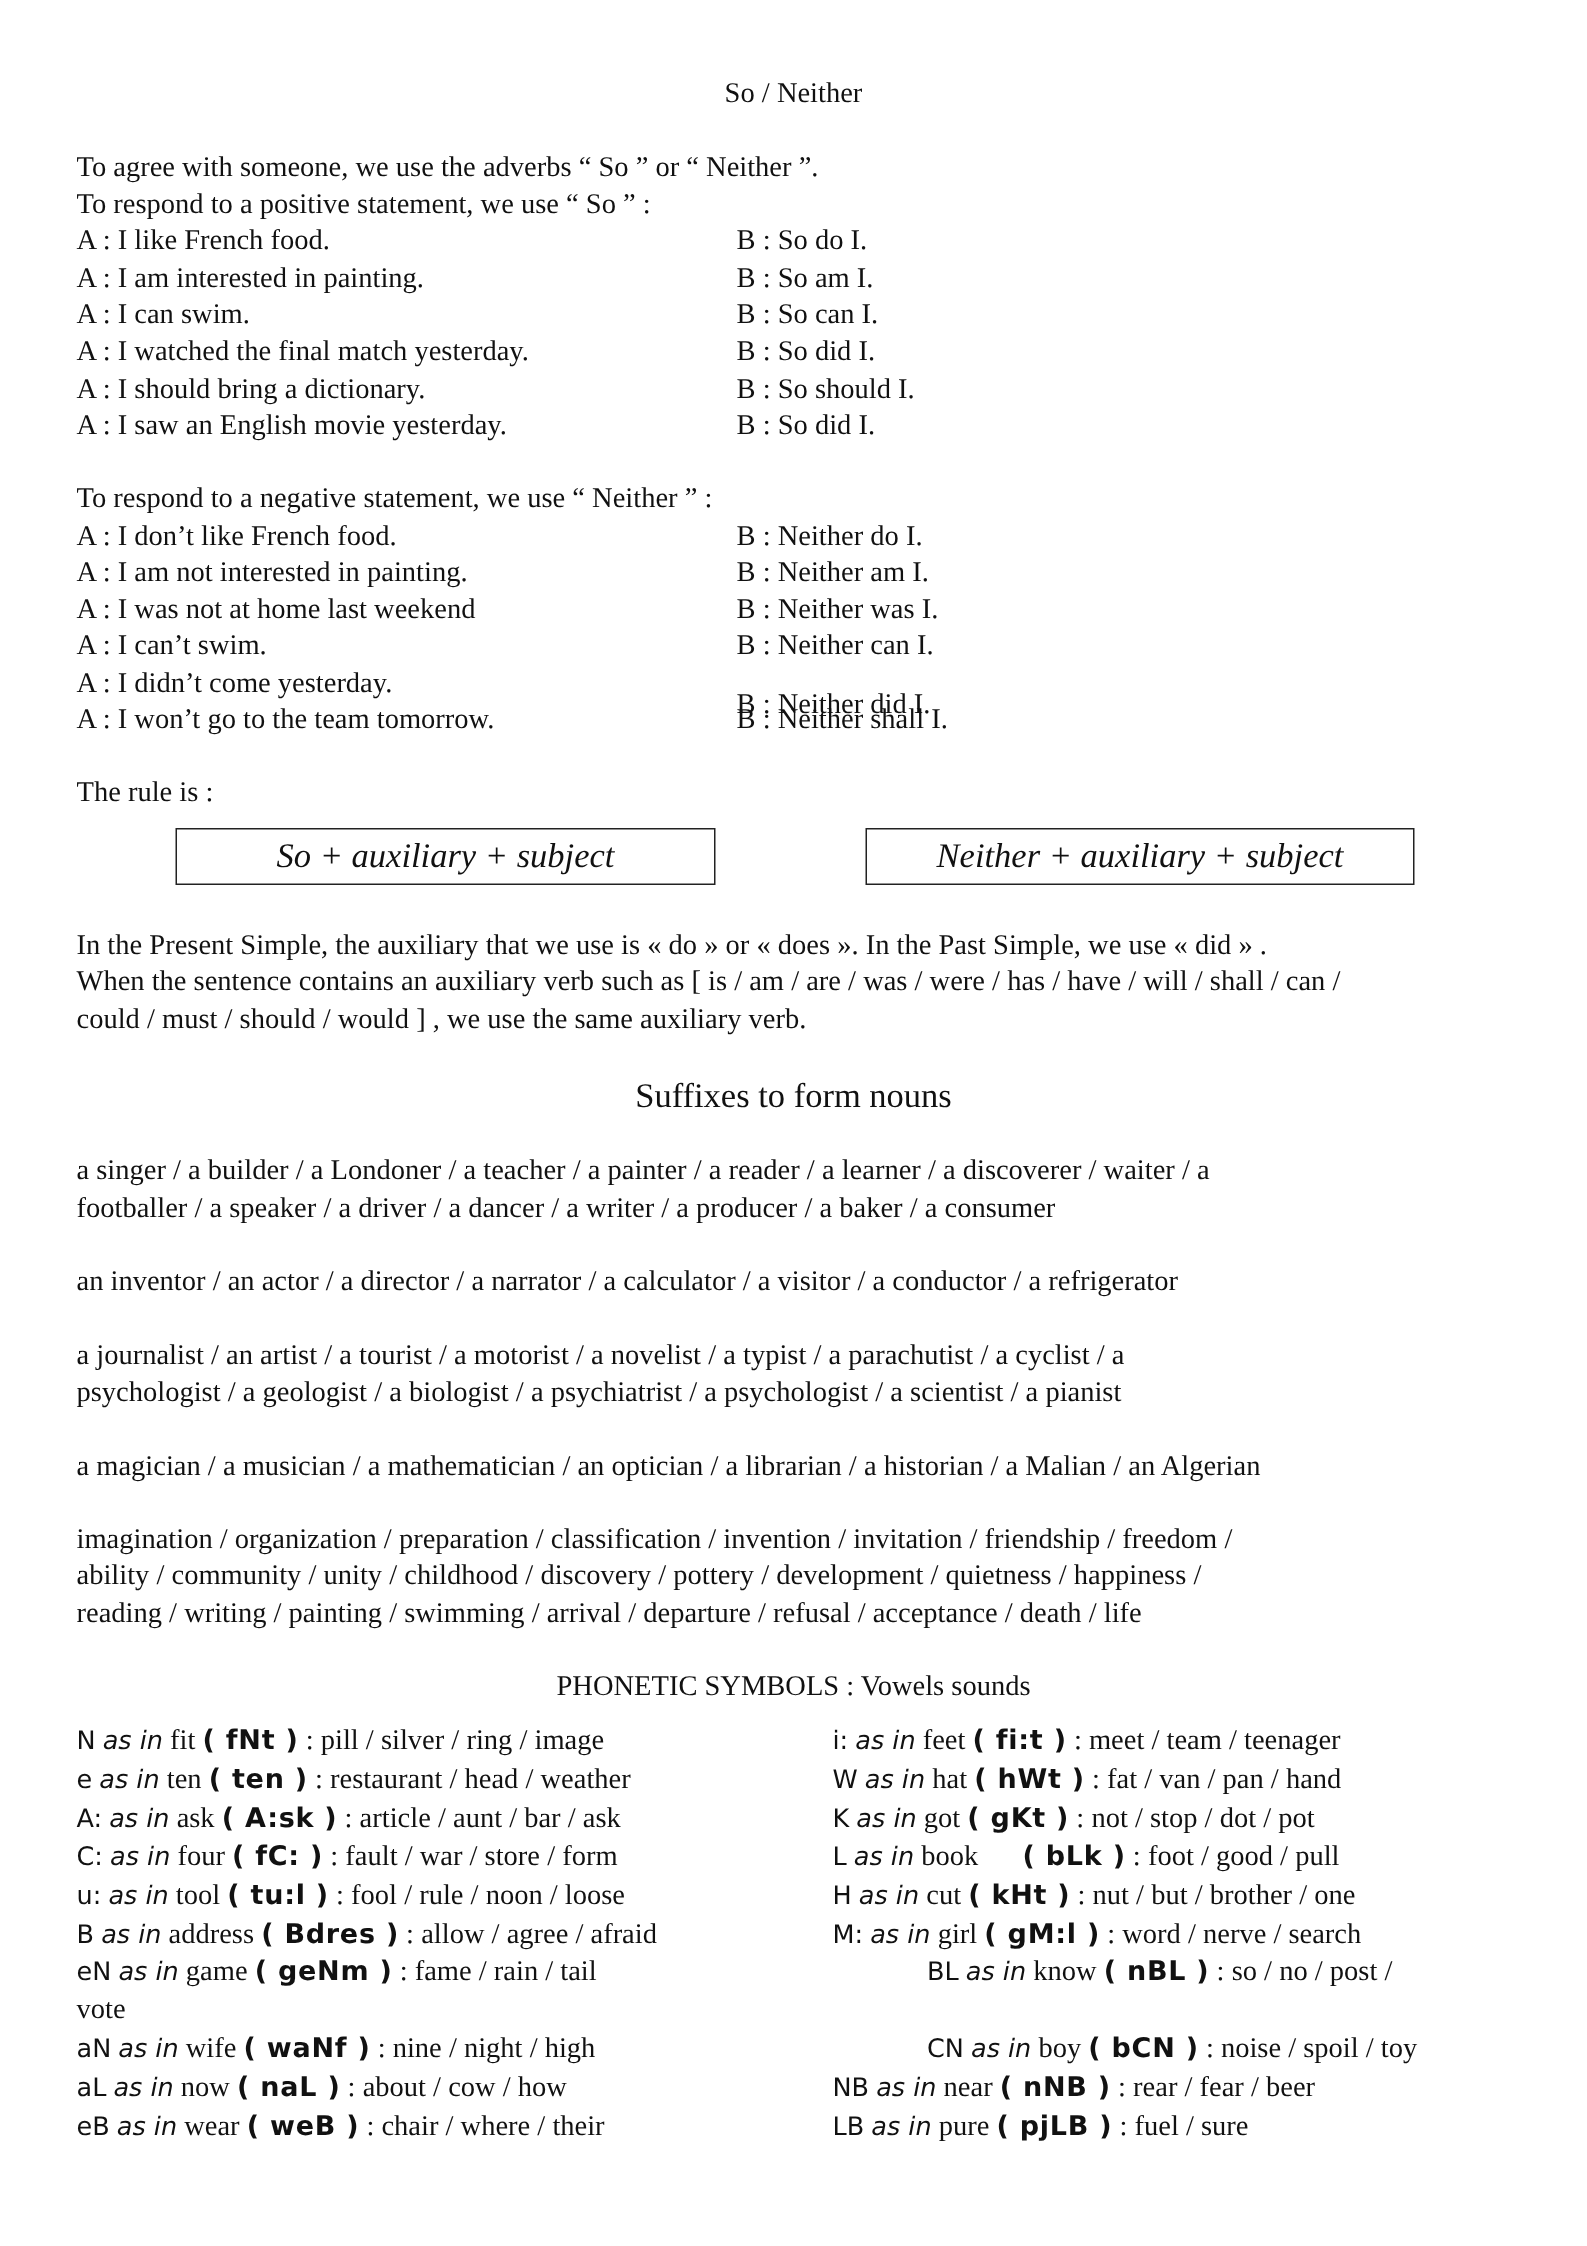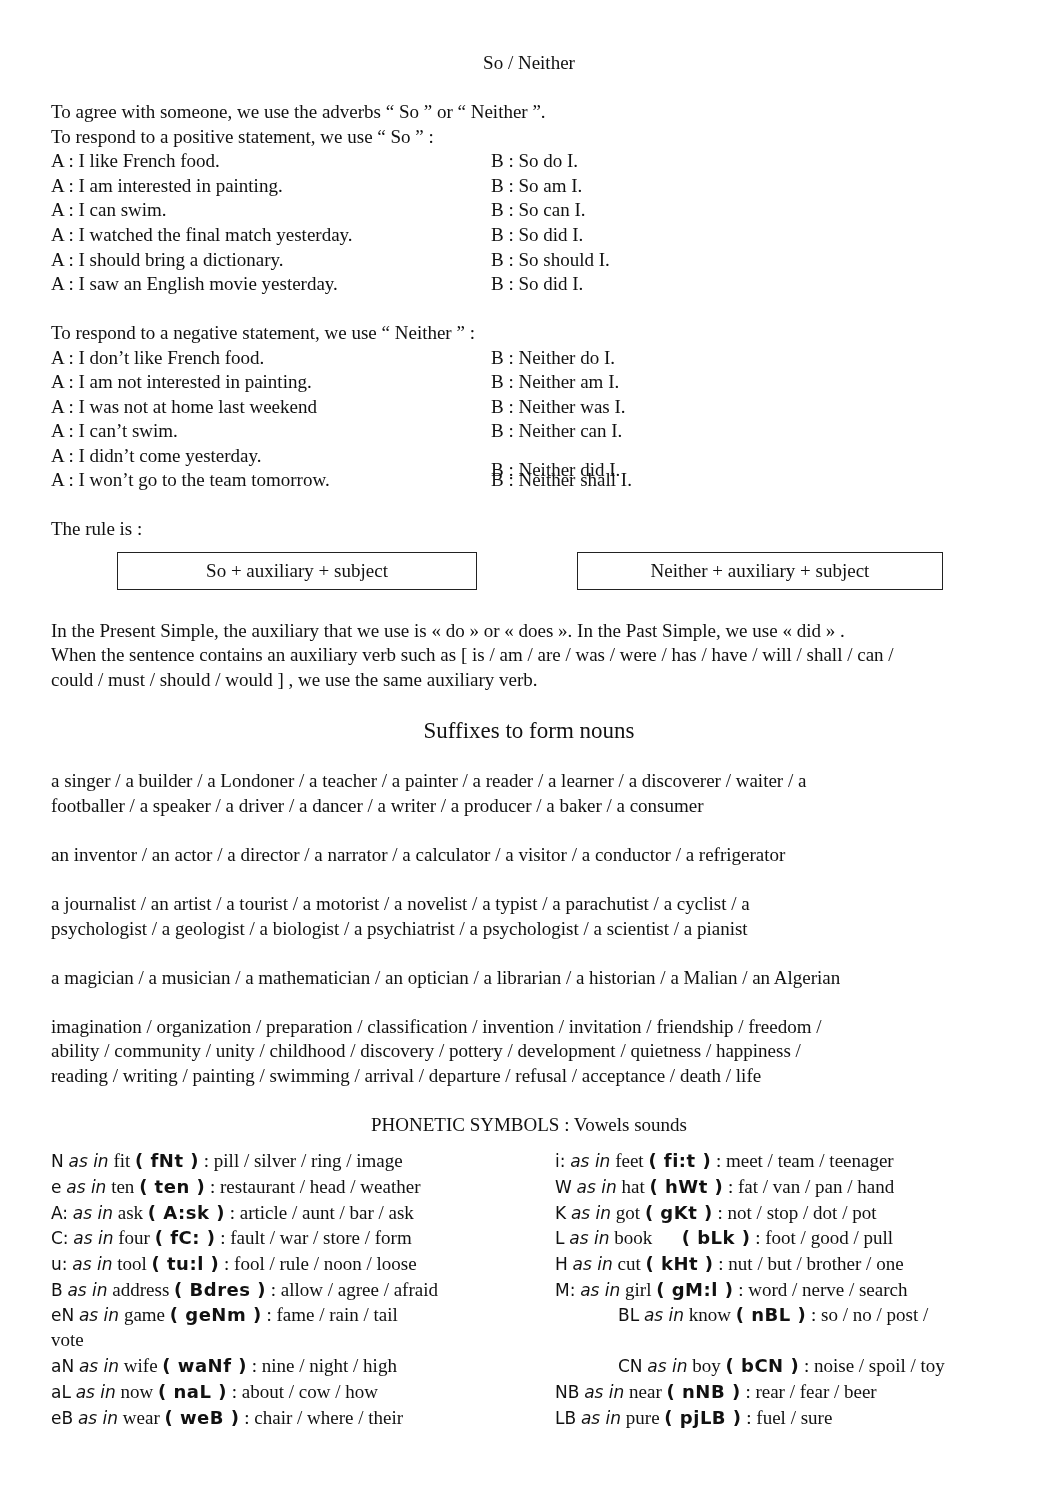--- a/index.html
+++ b/index.html
@@ -30,22 +30,23 @@
   .line { left: 51px; }
   .colB { left: 491px; }
   .rule-box {
     position: absolute;
     border: 1.5px solid #222;
     height: 38px;
     top: 552px;
     display: flex;
     align-items: center;
     justify-content: center;
-    font-size: 19px;
+    font-size: 23px;
     box-sizing: border-box;
+    font-style: italic;
   }
   .h2 {
     left: 0; width: 1058px; text-align: center;
     font-size: 23px;
   }
   .ph-sym { font-family: "DejaVu Sans", "Liberation Sans", sans-serif; font-size: 17px; font-weight: 500; }
   .ph-asin { font-family: "DejaVu Sans", "Liberation Sans", sans-serif; font-size: 17px; font-style: italic; }
   .ph-trans { font-family: "DejaVu Sans", "Liberation Sans", sans-serif; font-size: 18px; font-weight: 600; letter-spacing: 0.5px; }
   .ph-word { font-family: "Liberation Serif", serif; font-size: 19px; }
   .ph-ex { font-family: "Liberation Serif", serif; font-size: 19px; }

